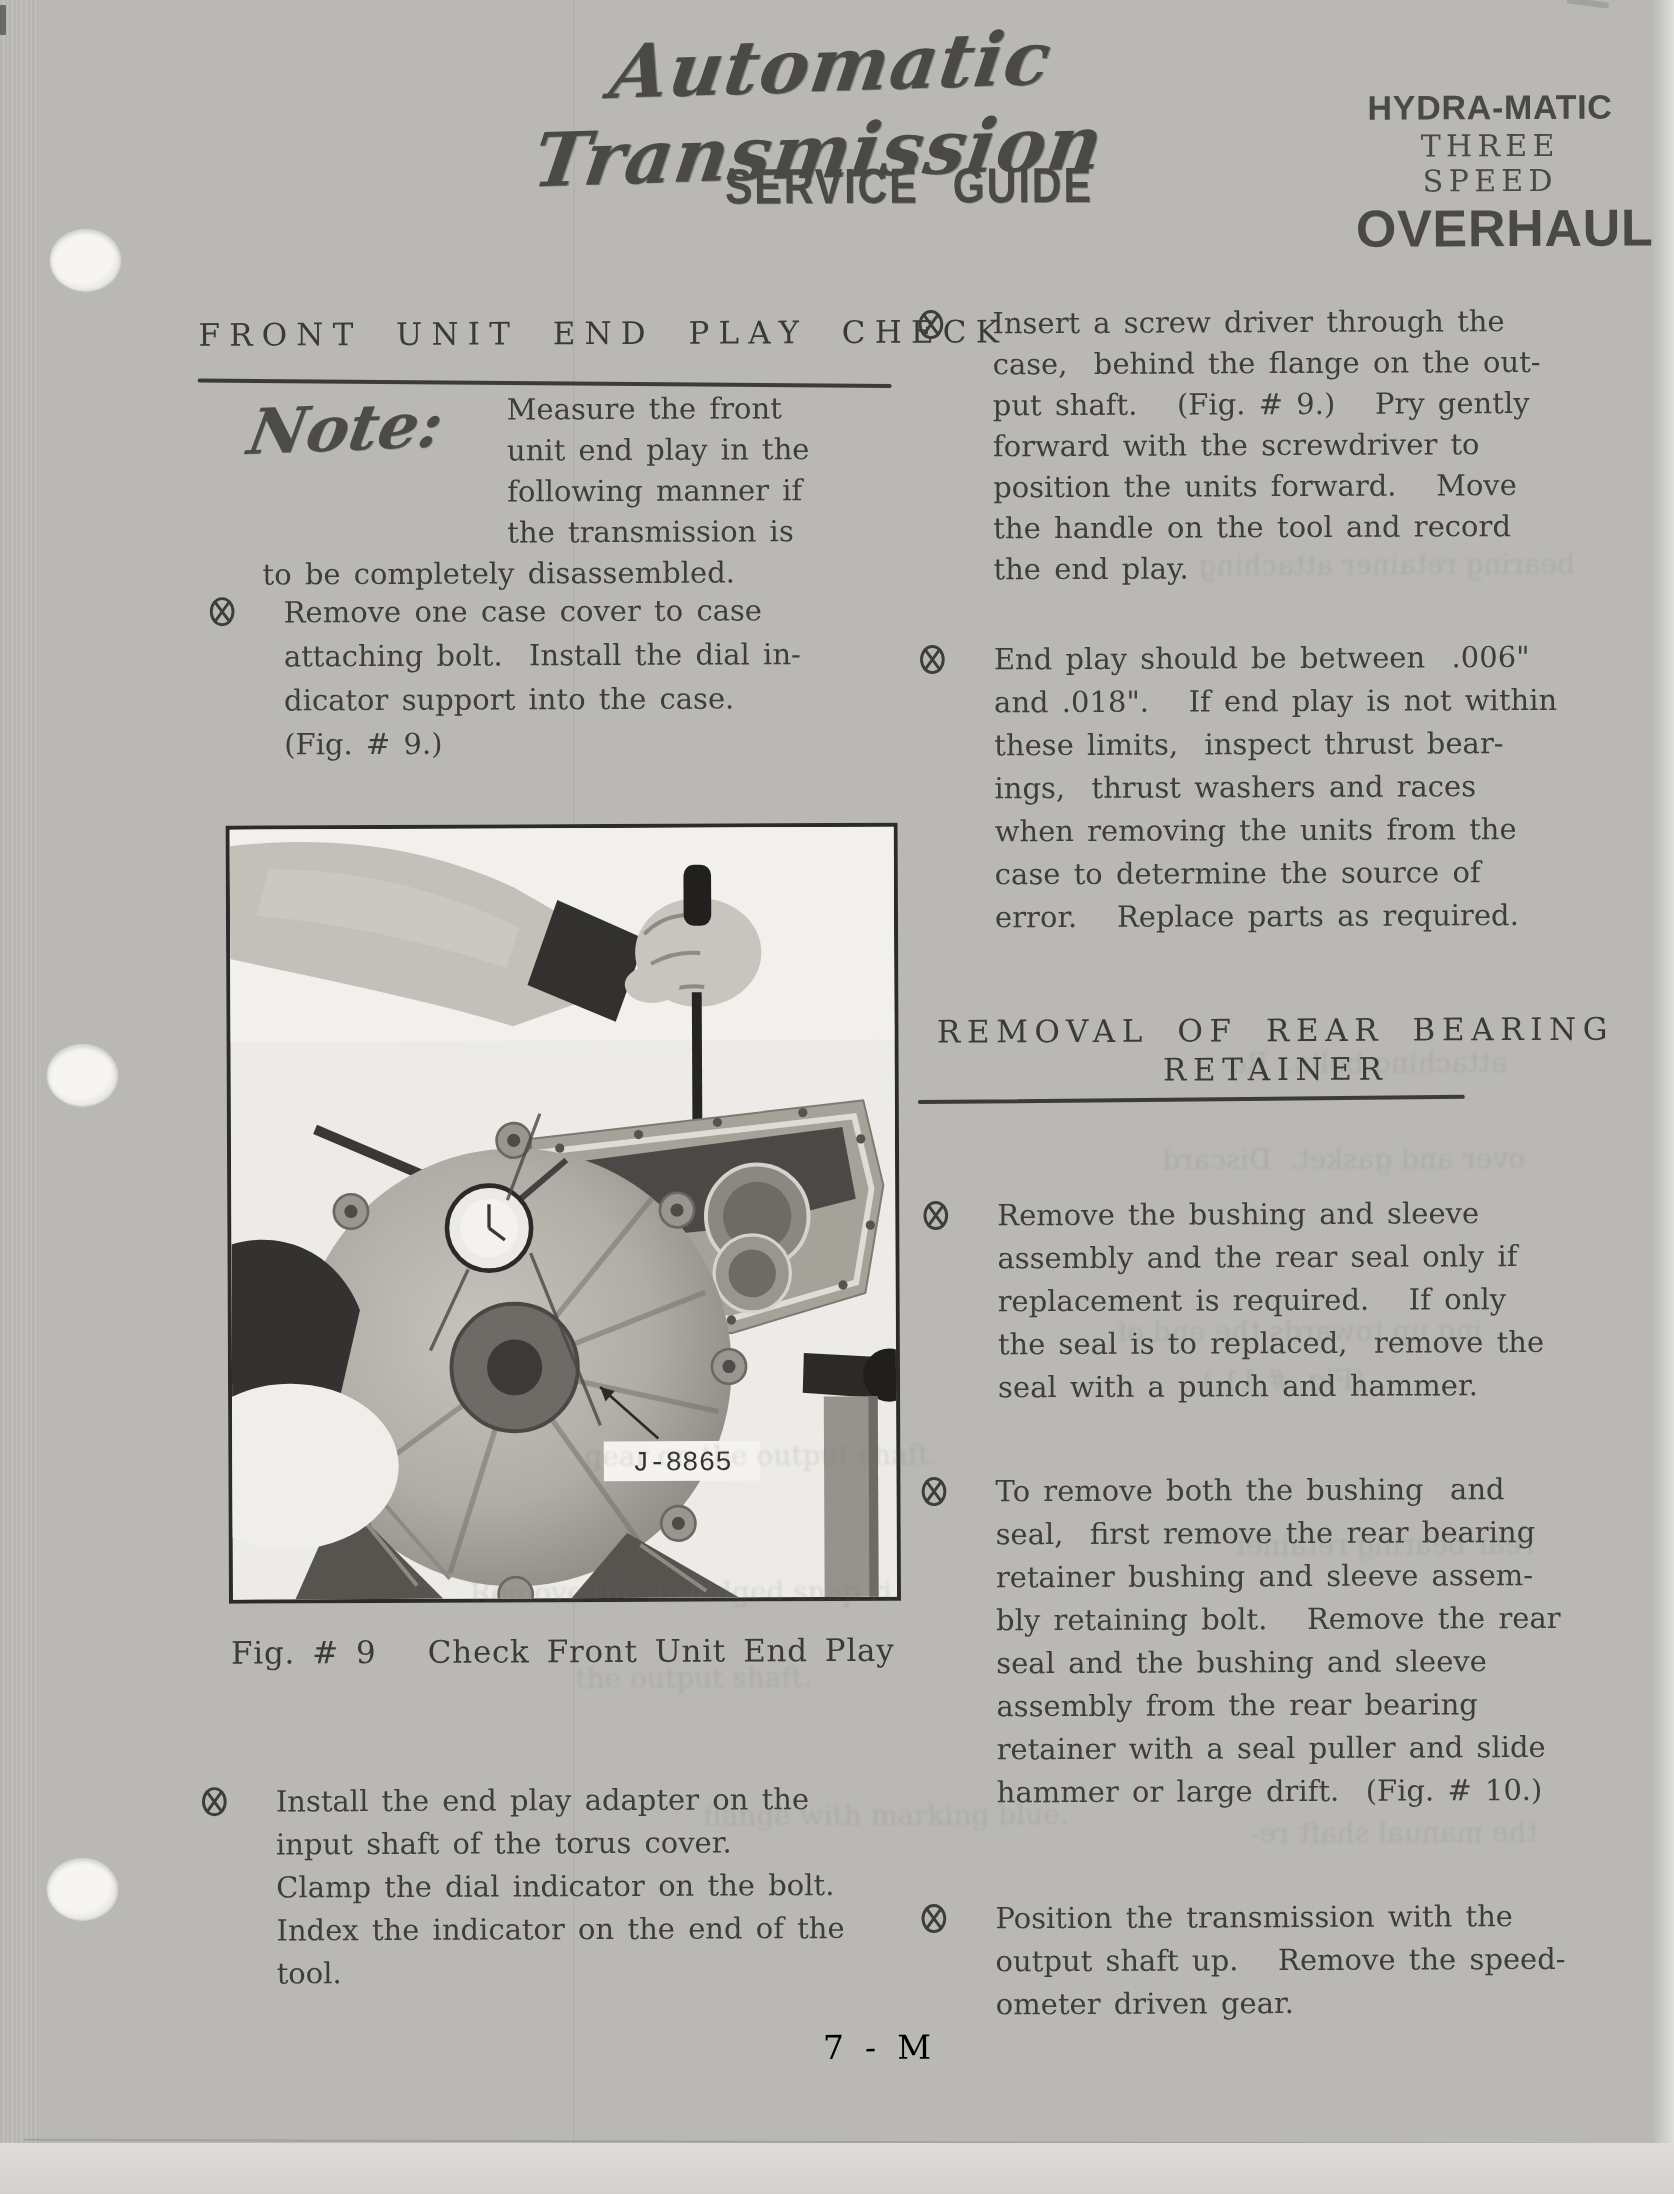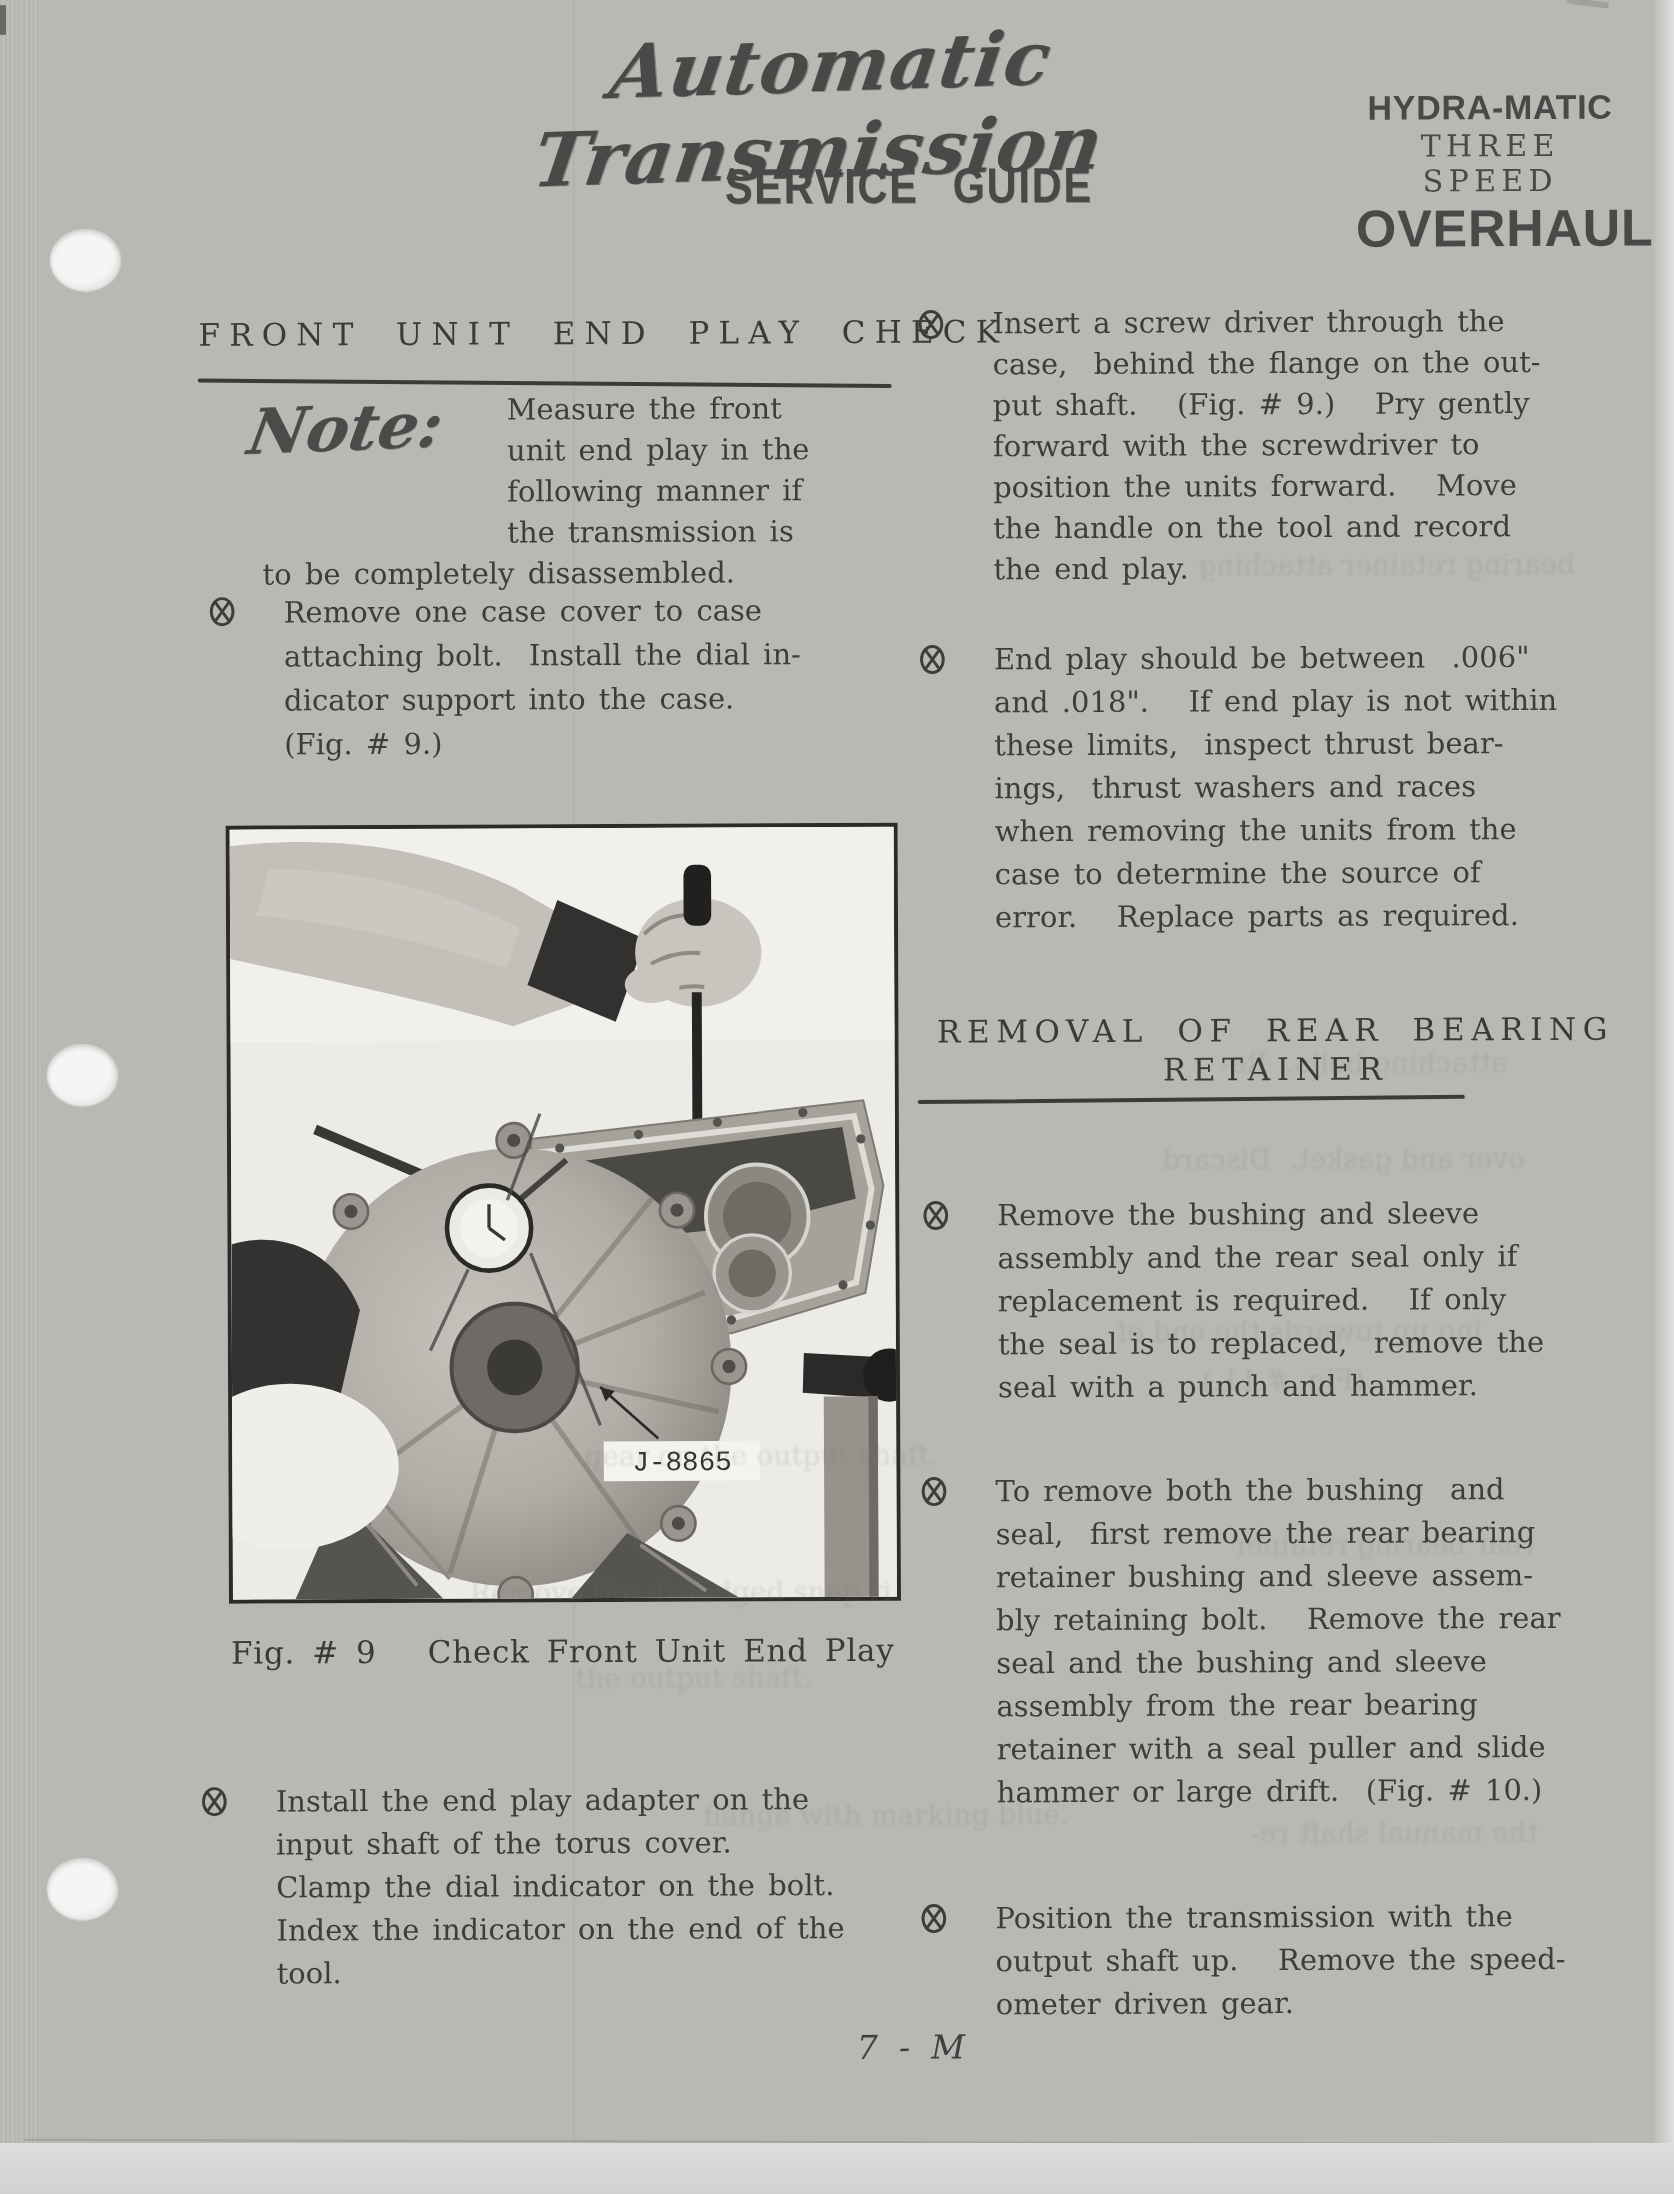--- a/index.html
+++ b/index.html
@@ -66,21 +66,21 @@
 
   
   .figure{
     left:222px;top:823px;width:664px;height:770px;
     border:4.6px solid #2c2b29;background:#eeedeb;box-sizing:content-box;
   }
   .figure svg{display:block;width:100%;height:100%;}
   .caption{left:217px;top:1632px;width:677px;text-align:center;font-size:31px;letter-spacing:0.7px;word-spacing:6.6px;color:#3b3a38;}
 
   
-  .footer{left:848px;top:2028px;font-size:33px;letter-spacing:5.3px;color:#404040;font-style:italic;}
+  .footer{left:814px;top:2028px;font-size:33px;letter-spacing:5.3px;color:#000000;}
 
   
   .hole{border-radius:50%;
     background:radial-gradient(ellipse at 45% 40%, #f6f5f3 55%, #e7e6e4 72%, #d8d7d5 85%, #cfcecb 100%);
     box-shadow:inset 0 2.6px 5.3px rgba(0,0,0,.18), 0 0.7px 1.3px rgba(255,255,255,.6);}
   .edge-left{left:0;top:0;width:42px;height:2194px;
     background:repeating-linear-gradient(90deg, rgba(120,120,118,.10) 0 2px, rgba(255,255,255,.12) 2px 4.6px);opacity:.55;}
   .edge-right{right:0;top:0;width:22.3px;height:2194px;background:linear-gradient(90deg,rgba(255,255,255,0),rgba(255,255,255,.55));}
   .streak-v{left:573px;top:0;width:2px;height:2194px;background:rgba(60,60,58,.05);}
   .dash-topleft{left:0;top:5.3px;width:6px;height:30px;background:#4e4d4b;opacity:.75;border-radius:1.3px;}

